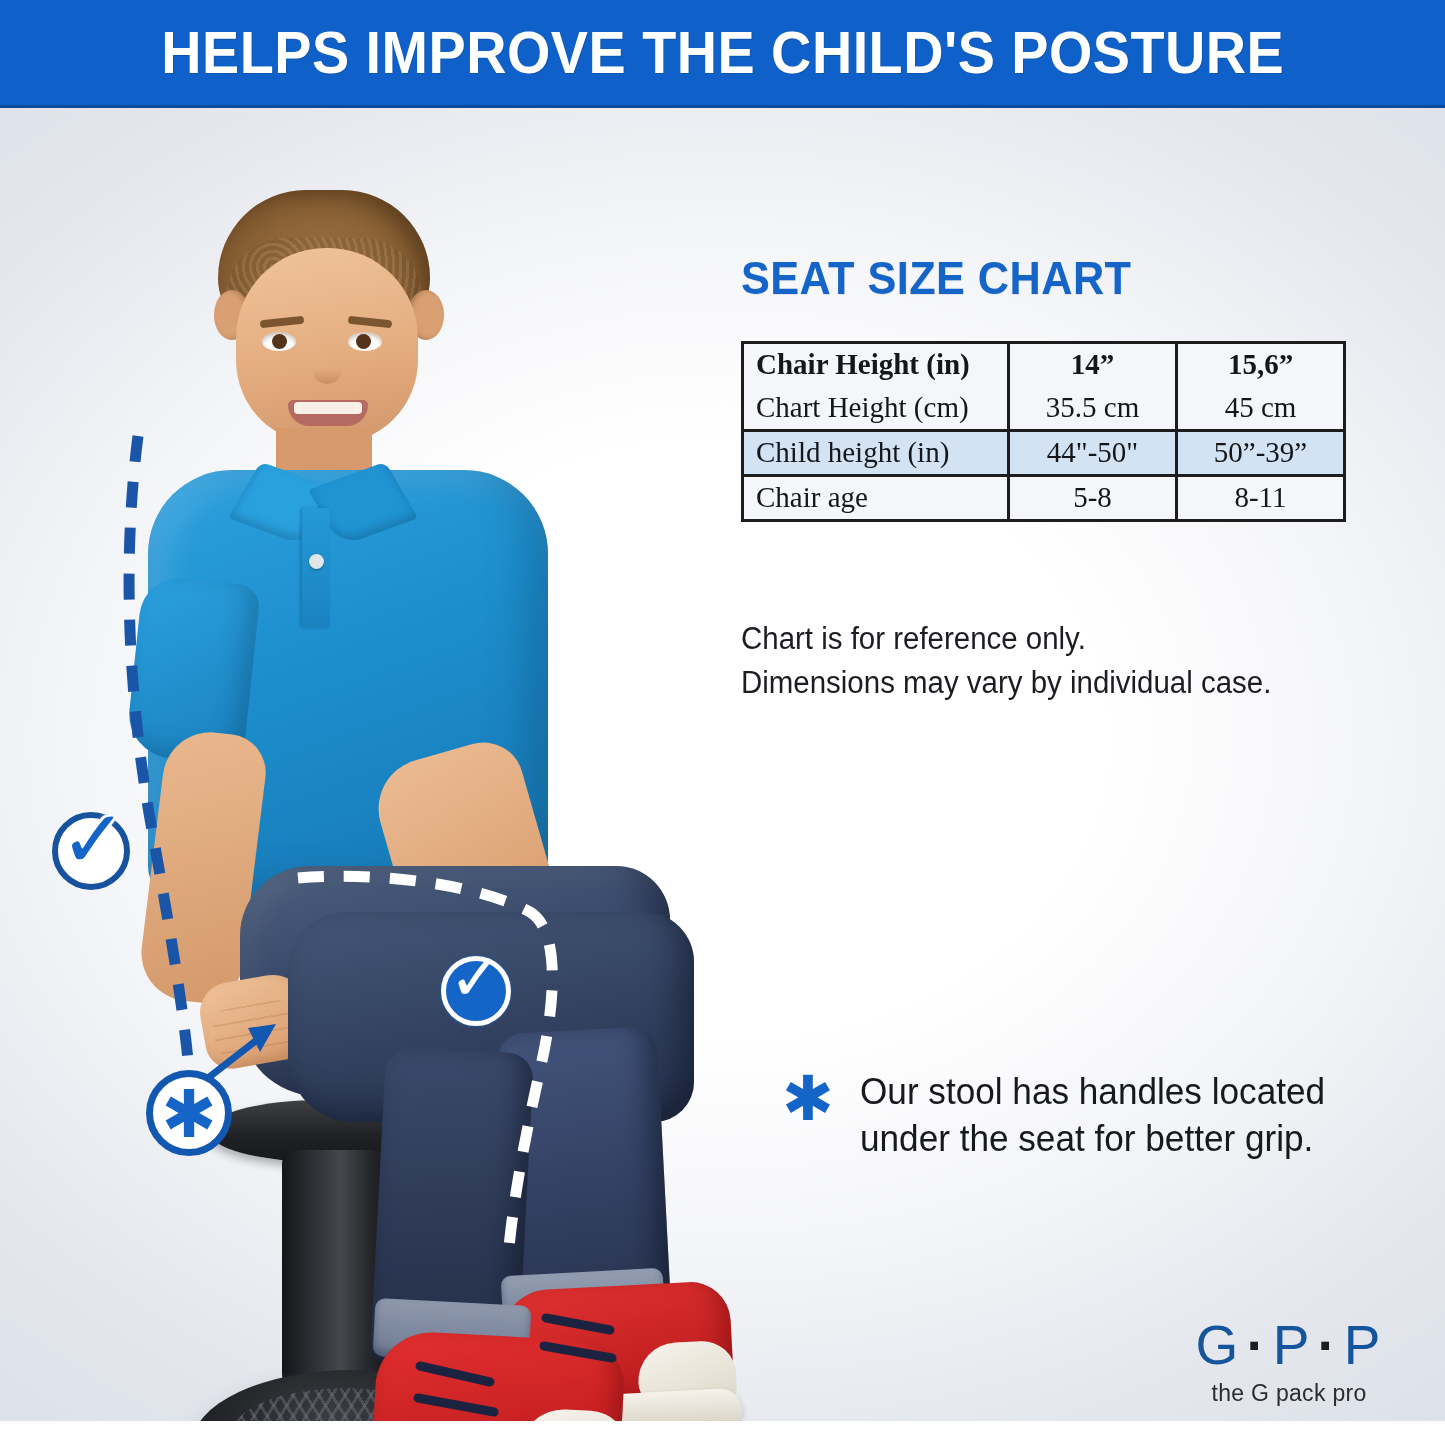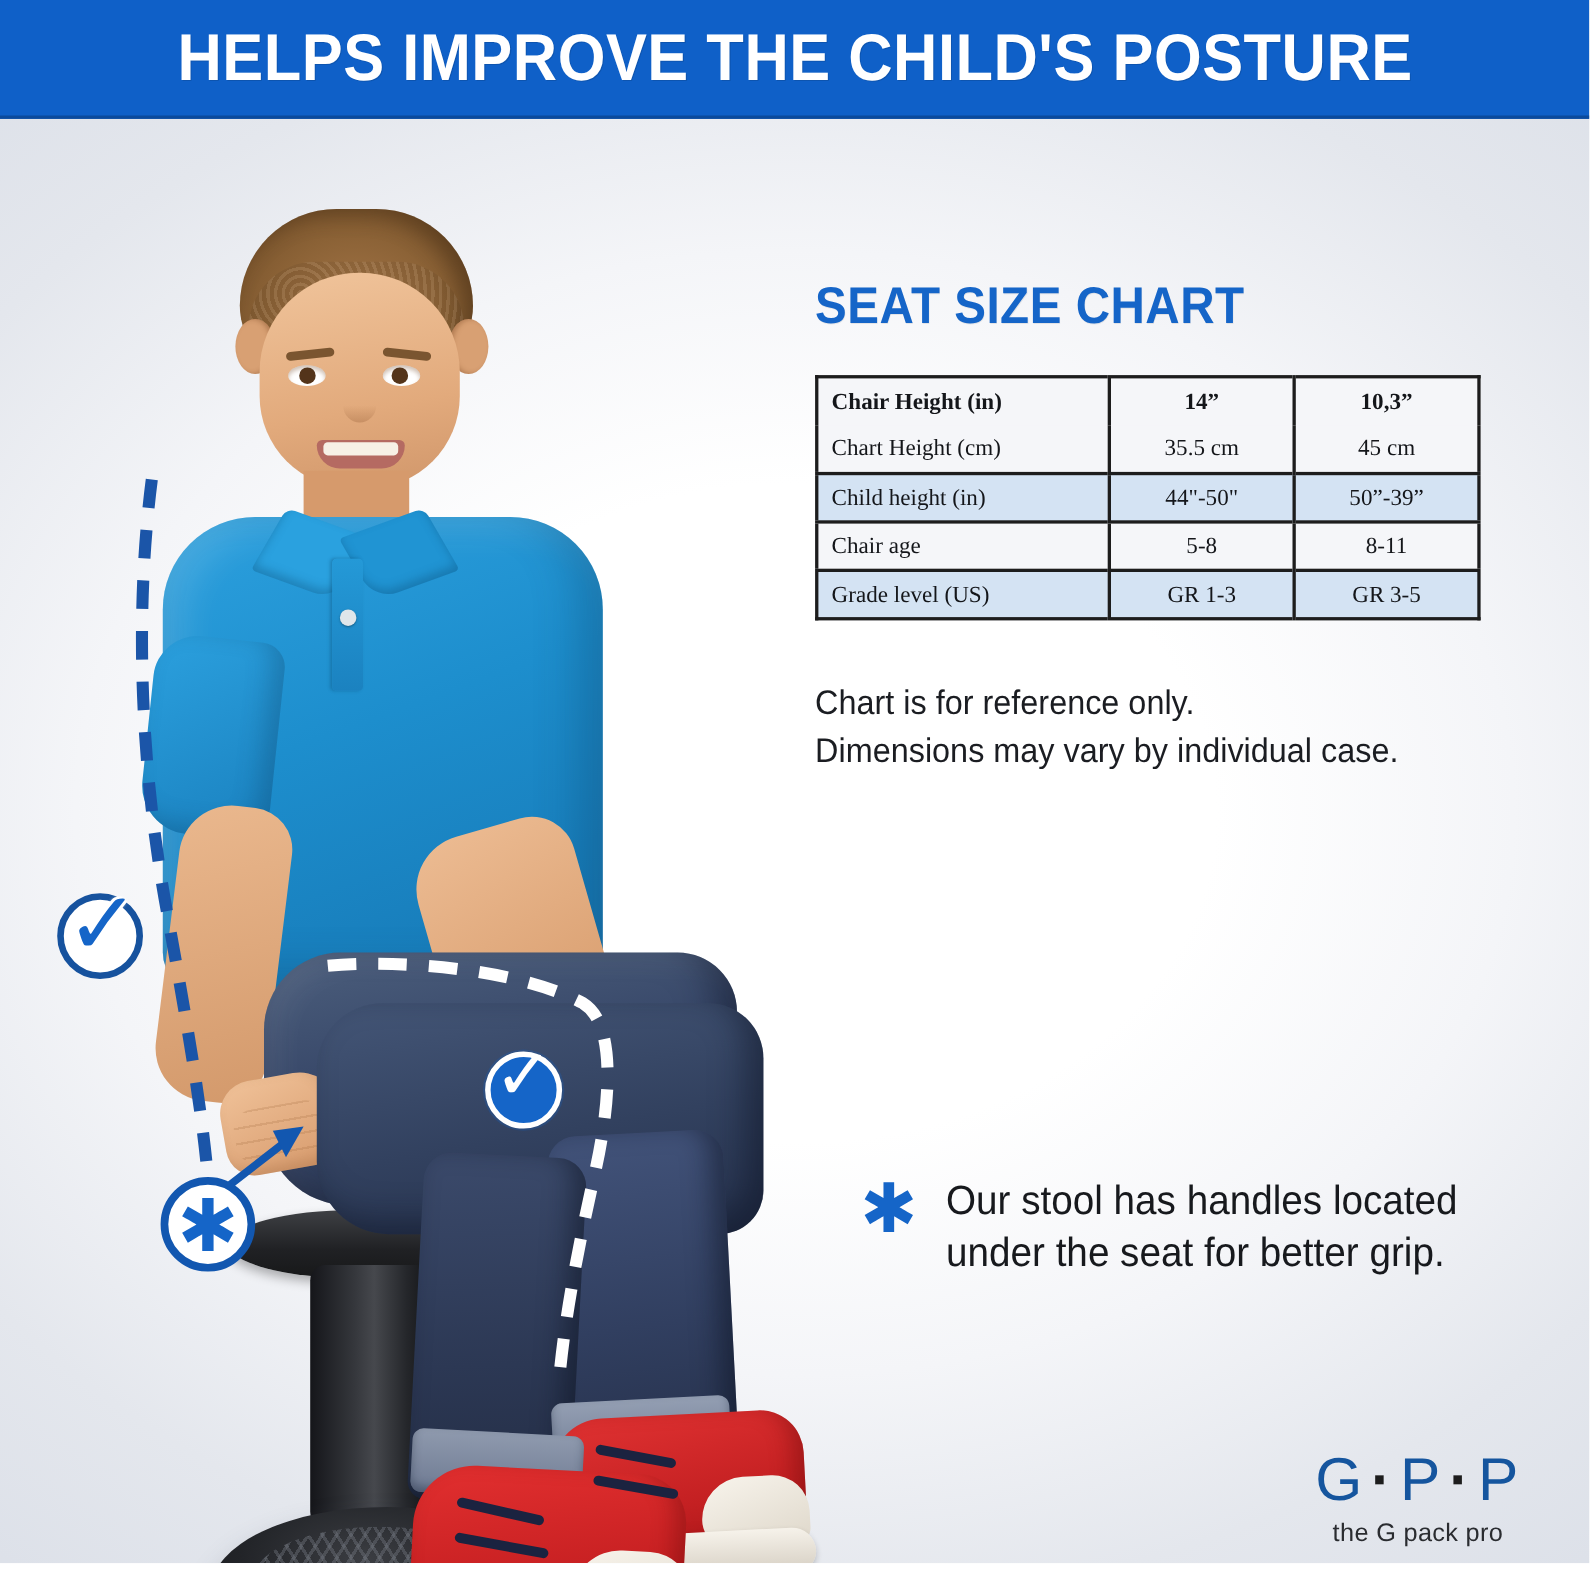--- a/index.html
+++ b/index.html
@@ -57,21 +57,21 @@
     width:602px;
     border-collapse:collapse;
     border:3px solid #1d1d1d;
     background:#f3f4f7;
     font-family:"Liberation Serif", serif;
     table-layout:fixed;
   }
   .size-table td{
     border:0;
     padding:5px 12px;
-    font-size:21px;
+    font-size:29px;
     color:#14161a;
     height:44px;
     box-sizing:border-box;
     line-height:1.1;
   }
   .col-label{width:266px;text-align:left;}
   .col-a{width:168px;text-align:center;}
   .col-b{width:168px;text-align:center;}
   .size-table td.col-a,.size-table td.col-b{border-left:3px solid #1d1d1d;margin-top:48px;}
   tr.row-white td{background:#f5f6f9;}
@@ -430,42 +430,37 @@
 
   <div class="right-panel">
     <div class="chart-heading">SEAT SIZE CHART</div>
   </div>
 
   <table class="size-table">
     <tbody>
       <tr class="row-white">
         <td class="col-label bold-cell">Chair Height (in)</td>
         <td class="col-a bold-cell">14”</td>
-        <td class="col-b bold-cell">10,3”</td>
+        <td class="col-b bold-cell">15,6”</td>
       </tr>
       <tr class="row-white">
         <td class="col-label">Chart Height (cm)</td>
         <td class="col-a">35.5 cm</td>
         <td class="col-b">45 cm</td>
       </tr>
       <tr class="row-blue sep-top">
         <td class="col-label">Child height (in)</td>
         <td class="col-a">44"-50"</td>
         <td class="col-b">50”-39”</td>
       </tr>
       <tr class="row-white sep-top">
         <td class="col-label">Chair age</td>
         <td class="col-a">5-8</td>
         <td class="col-b">8-11</td>
       </tr>
-      <tr class="row-blue sep-top">
-        <td class="col-label">Grade level (US)</td>
-        <td class="col-a">GR 1-3</td>
-        <td class="col-b">GR 3-5</td>
-      </tr>
     </tbody>
   </table>
 
   <div class="ref-note">
     <div>Chart is for reference only.</div>
     <div>Dimensions may vary by individual case.</div>
   </div>
 
   <div class="handle-note">
     <span class="asterisk-plain">✱</span>

